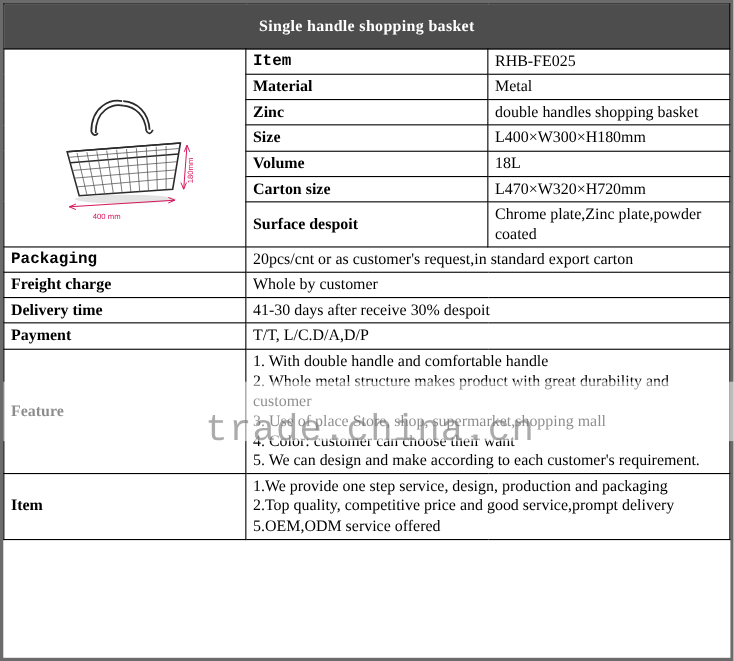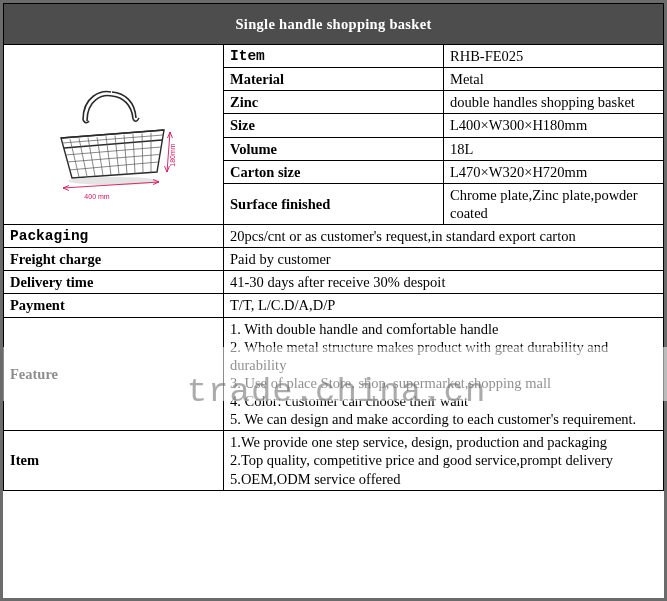--- a/index.html
+++ b/index.html
@@ -209,47 +209,47 @@
     </tr>
     <tr>
       <td class="label-cell">Volume</td>
       <td class="value-cell">18L</td>
     </tr>
     <tr>
       <td class="label-cell">Carton size</td>
       <td class="value-cell">L470×W320×H720mm</td>
     </tr>
     <tr>
-      <td class="label-cell">Surface finished</td>
+      <td class="label-cell">Surface despoit</td>
       <td class="value-cell">Chrome plate,Zinc plate,powder coated</td>
     </tr>
 
     <tr>
       <td class="label-cell spec-label">Packaging</td>
       <td class="value-cell" colspan="2">20pcs/cnt or as customer's request,in standard export carton</td>
     </tr>
     <tr>
       <td class="label-cell">Freight charge</td>
-      <td class="value-cell" colspan="2">Paid by customer</td>
+      <td class="value-cell" colspan="2">Whole by customer</td>
     </tr>
     <tr>
       <td class="label-cell">Delivery time</td>
       <td class="value-cell" colspan="2">41-30 days after receive 30% despoit</td>
     </tr>
     <tr>
       <td class="label-cell">Payment</td>
       <td class="value-cell" colspan="2">T/T, L/C.D/A,D/P</td>
     </tr>
 
     <tr>
       <td class="label-cell">Feature</td>
       <td class="multi-line" colspan="2">
         <div>1. With double handle and comfortable handle</div>
         <div>2. Whole metal structure makes product with great durability and</div>
-        <div>durability</div>
+        <div>customer</div>
         <div>3. Use of place  Store, shop, supermarket,shopping mall</div>
         <div>4. Color: customer can choose their want</div>
         <div>5. We can design and make according to each customer's requirement.</div>
       </td>
     </tr>
     <tr>
       <td class="label-cell">Item</td>
       <td class="multi-line" colspan="2">
         <div>1.We provide one step service, design, production and packaging</div>
         <div>2.Top quality, competitive price and good service,prompt delivery</div>

